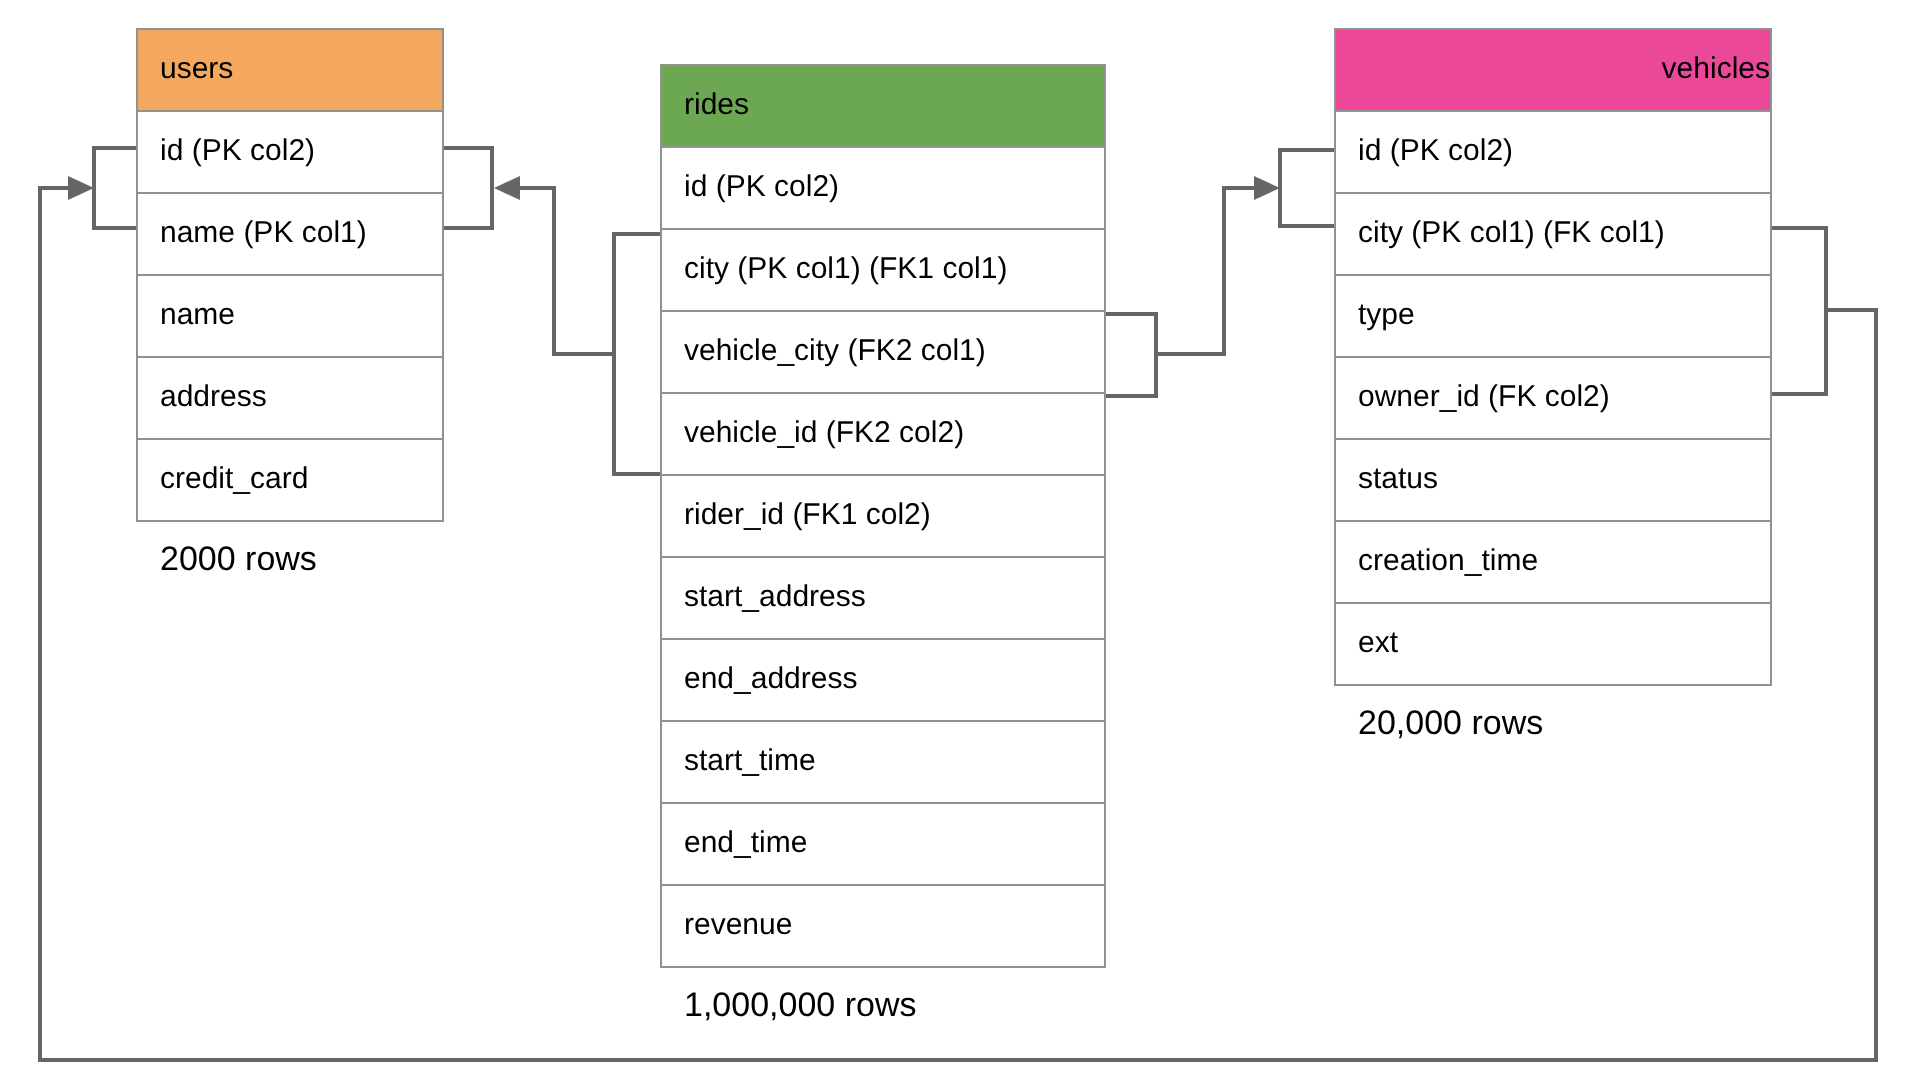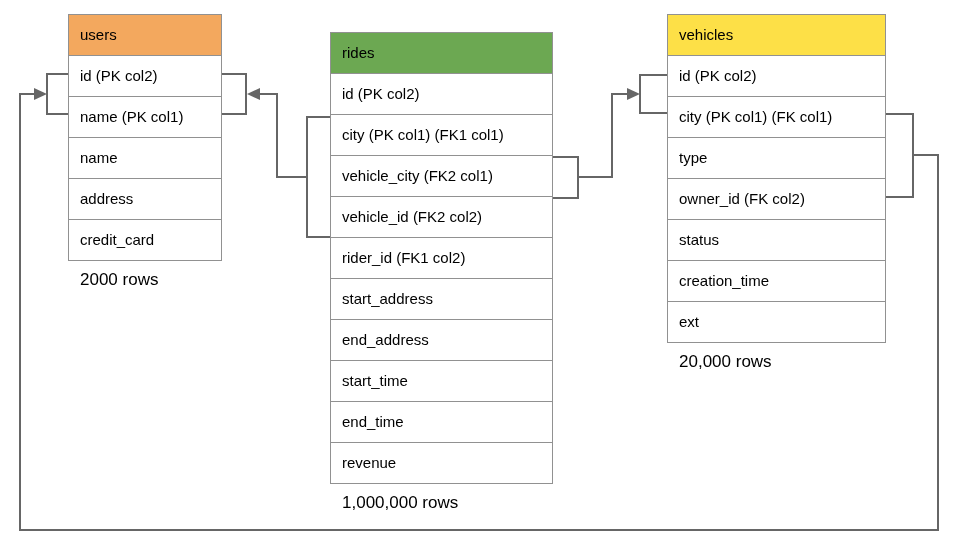--- a/index.html
+++ b/index.html
@@ -112,21 +112,21 @@
       <div class="tbl-row">end_address</div>
       <div class="tbl-row">start_time</div>
       <div class="tbl-row">end_time</div>
       <div class="tbl-row">revenue</div>
     </div>
     <div class="tbl-caption">1,000,000 rows</div>
   </div>
 
   <div class="tbl-wrap" id="vehicles-wrap">
     <div class="tbl">
-      <div class="tbl-header" style="background-color: #fde047;">vehicles</div>
+      <div class="tbl-header" style="background-color: #ec4899; text-align: right;">vehicles</div>
       <div class="tbl-row">id (PK col2)</div>
       <div class="tbl-row">city (PK col1) (FK col1)</div>
       <div class="tbl-row">type</div>
       <div class="tbl-row">owner_id (FK col2)</div>
       <div class="tbl-row">status</div>
       <div class="tbl-row">creation_time</div>
       <div class="tbl-row">ext</div>
     </div>
     <div class="tbl-caption">20,000 rows</div>
   </div>

